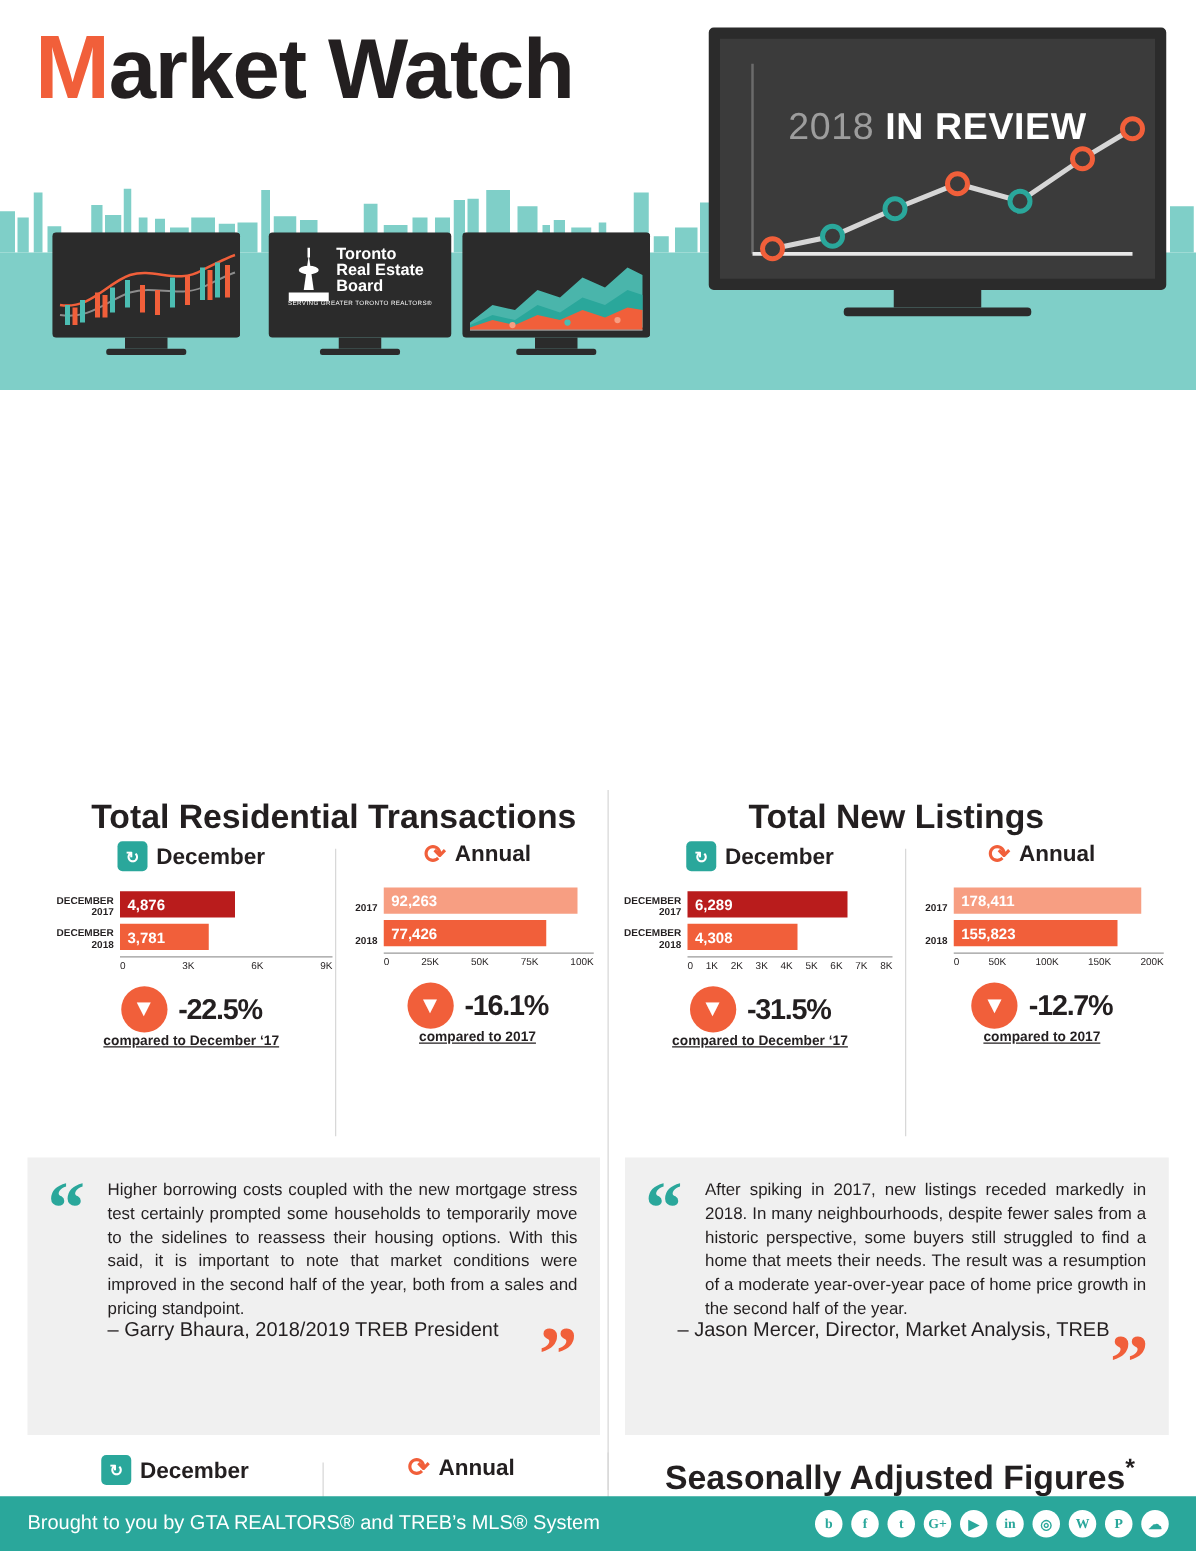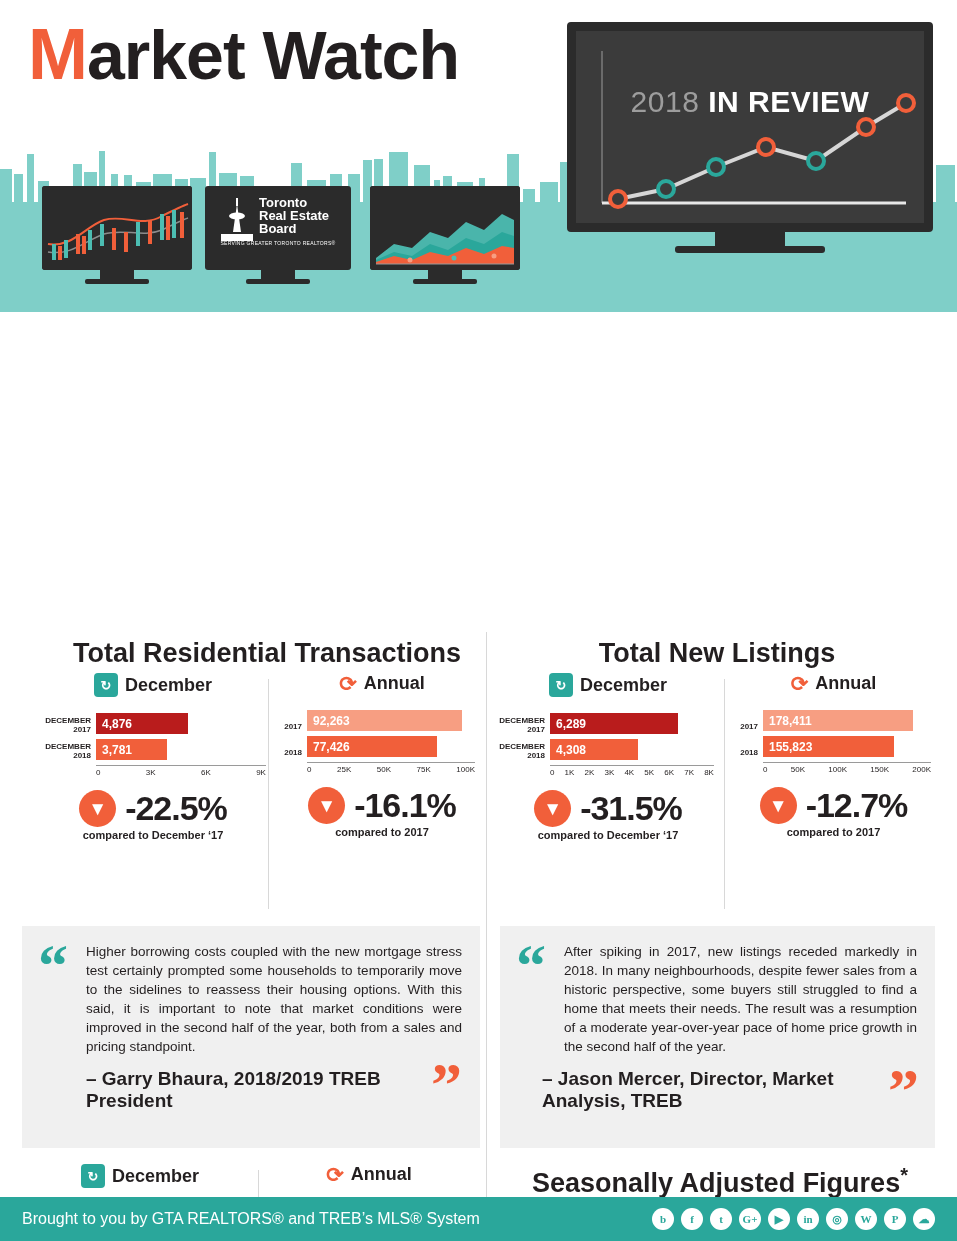--- a/index.html
+++ b/index.html
@@ -34,21 +34,21 @@
     font-size:43px; text-align:center; margin-top:6px; color:#231f20;
     font-weight:normal;
   }
   
   .monitor { position:absolute; }
   .mon-screen { background:#2b2b2b; border-radius:3px; position:relative; overflow:hidden; }
   .mon-stand { width:34px; height:9px; background:#2b2b2b; margin:0 auto; }
   .mon-base { width:64px; height:5px; background:#2b2b2b; margin:0 auto; border-radius:2px;}
   #mon1 { left:42px; top:186px; }
   #mon1 .mon-screen { width:150px; height:84px; }
-  #mon2 { left:205px; top:186px; }
+  #mon2 { left:215px; top:186px; }
   #mon2 .mon-screen { width:146px; height:84px; }
   #mon3 { left:370px; top:186px; }
   #mon3 .mon-screen { width:150px; height:84px; }
   #treb-logo { text-align:center; color:#fff; padding-top:10px; }
   #treb-logo .l1 { font-size:13px; font-weight:bold; line-height:13px; text-align:left; padding-left:54px;}
   #treb-logo .l4 { font-size:5px; letter-spacing:.3px; margin-top:5px; }
   
   
   #tv {
     position:absolute; right:24px; top:22px; width:366px;
@@ -105,37 +105,37 @@
   }
 
   
   .pctblock { text-align:center; margin-top:12px; }
   .pctrow { display:flex; align-items:center; justify-content:center; gap:9px;}
   .arrow {
     width:37px; height:37px; border-radius:50%; display:flex; align-items:center;
     justify-content:center; color:#fff; font-size:19px;
   }
   .arrow.down { background:#f15f3a; }
-  .pctval { font-size:34px; font-weight:bold; letter-spacing:-1px; }
-  .pctcap { font-size:11px; font-weight:bold; margin-top:1px; }
+  .pctval { font-size:23px; font-weight:bold; letter-spacing:-1px; }
+  .pctcap { font-size:11px; font-weight:bold; margin-top:1px;text-decoration:underline; }
 
   
   .quotebox {
     background:#f0f0f0; padding:16px 18px 14px 18px; position:relative;
   }
   .qmark {
     font-family:"Liberation Serif", serif; font-size:60px; line-height:40px;
     font-weight:bold;
   }
   .qmark.open { color:#2aa79b; position:absolute; left:16px; top:20px; }
   .qmark.close { color:#f15f3a; position:absolute; font-size:62px; }
   .qtext {
     font-size:13.5px; line-height:19px; text-align:justify; padding-left:46px;
   }
-  .qauth { font-size:19px; font-weight:bold; margin-top:12px; }
+  .qauth { font-size:16px; font-weight:normal; margin-top:0; }
 
   
   #seaschart { position:relative; }
   .legend-item { display:flex; align-items:center; gap:5px; font-size:8.5px; font-weight:bold;}
   .legend-swatch { width:17px; height:4px; }
   #footer {
     position:absolute; left:0; right:0; bottom:0; height:44px; background:#2aa79b;
     display:flex; align-items:center; justify-content:space-between;
     padding:0 22px; color:#fff;
   }

